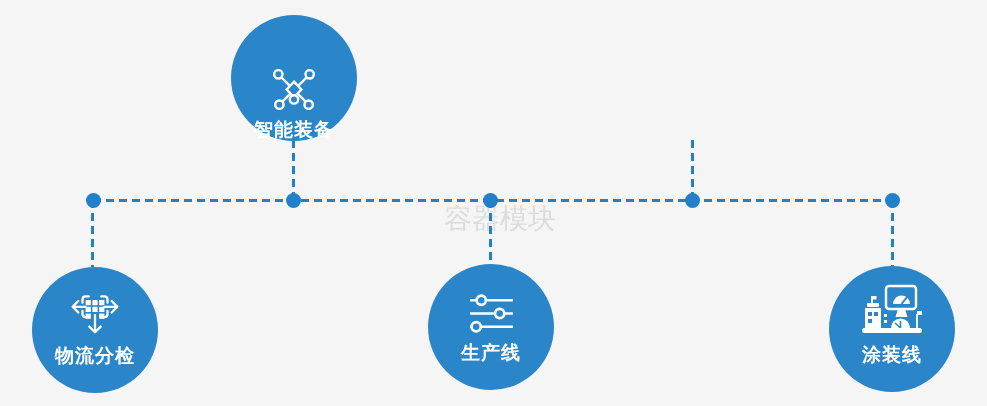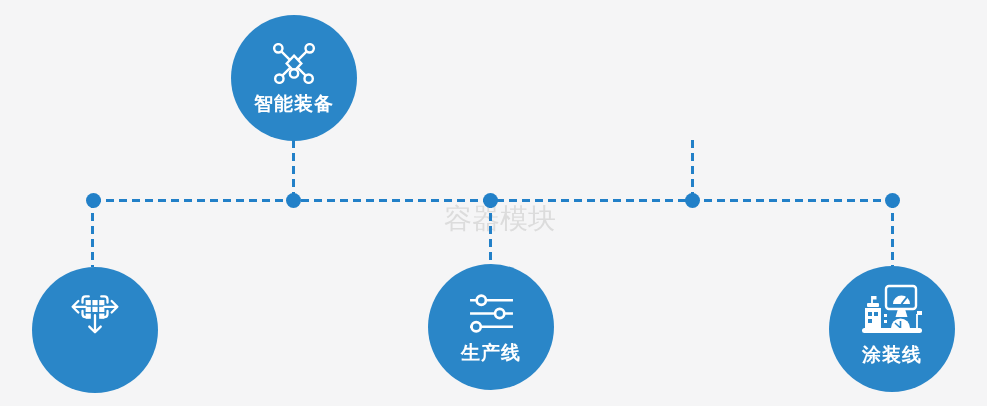--- a/index.html
+++ b/index.html
@@ -72,21 +72,21 @@
   <div class="v-dash" style="left:489px;top:200px;height:64px;"></div>
   <div class="v-dash" style="left:691px;top:140px;height:60px;"></div>
   <div class="v-dash" style="left:891px;top:200px;height:66px;"></div>
 
   <div class="dot" style="left:86px;top:193px;"></div>
   <div class="dot" style="left:286px;top:193px;"></div>
   <div class="dot" style="left:483px;top:193px;"></div>
   <div class="dot" style="left:685px;top:193px;"></div>
   <div class="dot" style="left:885px;top:193px;"></div>
 
-  <div class="node" style="left:231px;top:15px;">
+  <div class="node" style="left:231px;top:15px;justify-content:flex-end;">
     <div class="node-icon">
       <svg viewBox="0 0 44 39" width="46" height="41" fill="none" stroke="#ffffff" stroke-width="2.3">
         <path d="M7 5 L36 34 M37 5 L8 34 M22 19 L22 29"></path>
         <path d="M22 12 L29 19.5 L22 27 L15 19.5 Z" fill="#2a86c8"></path>
         <circle cx="7" cy="5" r="4" fill="#2a86c8"></circle>
         <circle cx="37" cy="5" r="4" fill="#2a86c8"></circle>
         <circle cx="8" cy="34" r="4" fill="#2a86c8"></circle>
         <circle cx="36" cy="34" r="4" fill="#2a86c8"></circle>
         <circle cx="22" cy="29" r="4" fill="#2a86c8"></circle>
       </svg>
@@ -113,20 +113,21 @@
             <rect x="28" y="18" width="5" height="5"></rect>
           <rect x="15" y="24.5" width="5" height="5"></rect>
             <rect x="28" y="24.5" width="5" height="5"></rect>
         </g>
 
         <path d="M15 18 H3 M8 12.5 L2.5 18 L8 23.5"></path>
         <path d="M33 18 H45 M40 12.5 L45.5 18 L40 23.5"></path>
         <path d="M24 26 V42 M18.5 37 L24 42.5 L29.5 37"></path>
       </svg>
     </div>
+    <div class="node-label">物流分检</div>
   </div>
 
   <div class="node" style="left:829px;top:266px;">
     <div class="node-icon">
       <svg viewBox="0 0 64 52" width="64" height="52" fill="none">
 
         <rect x="26" y="3" width="30" height="23" rx="3" stroke="#ffffff" stroke-width="2.4"></rect>
         <path d="M33 21 A8.5 8.5 0 0 1 50 21 Z" fill="#ffffff"></path>
         <path d="M41.5 21 L47 14" stroke="#2a86c8" stroke-width="2"></path>
 

